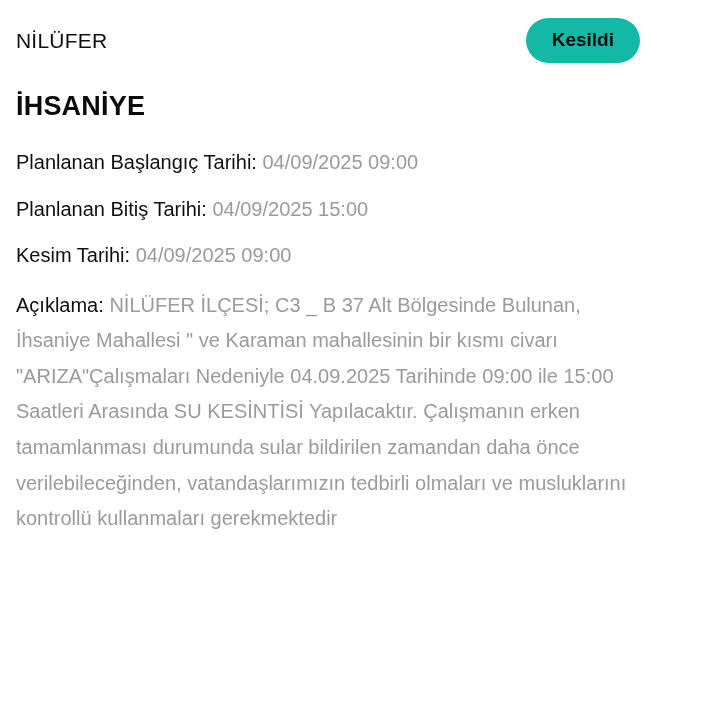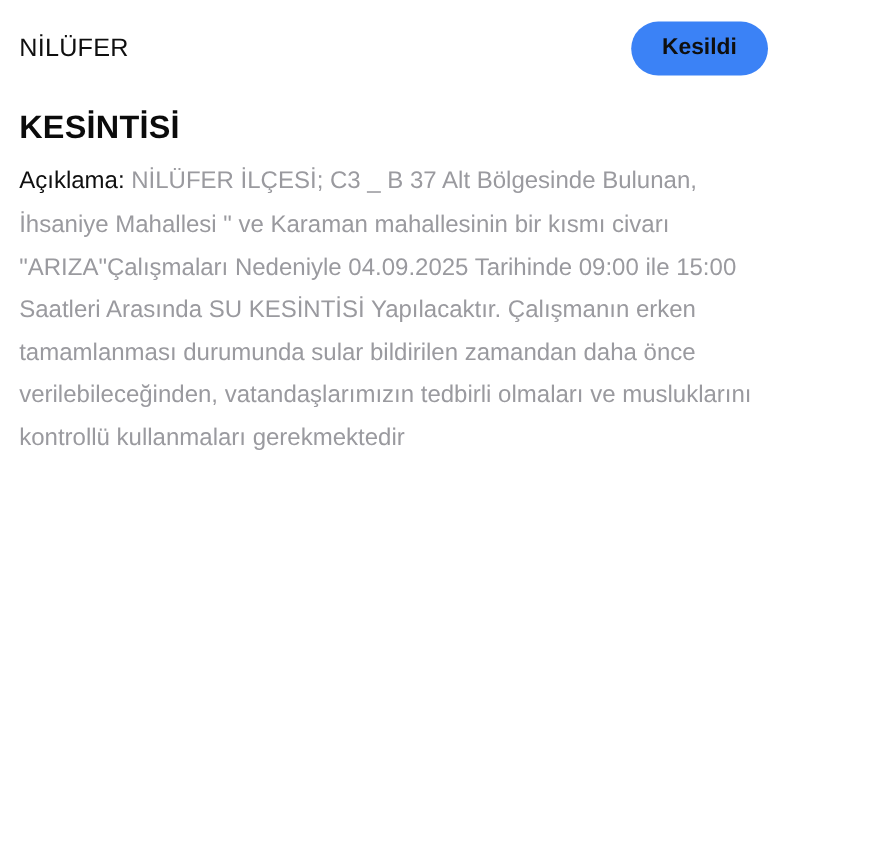--- a/index.html
+++ b/index.html
@@ -31,21 +31,21 @@
     letter-spacing: 0.2px;
     color: #0f0f0f;
     line-height: 1.2;
     margin: 0;
     padding-top: 4px;
   }
   .status-badge {
     position: absolute;
     top: -6px;
     right: 0;
-    background: #3b82f6;
+    background: #14b8a6;
     color: #0f0f0f;
     font-size: 19px;
     font-weight: 700;
     border-radius: 24px;
     padding: 12px 26px;
     line-height: 1.1;
     white-space: nowrap;
   }
   .neighbourhood {
     font-size: 27px;
@@ -87,21 +87,39 @@
 </head>
 <body>
 
 <div class="card">
 
   <div class="header-row">
     <div class="district">NİLÜFER</div>
     <div class="status-badge">Kesildi</div>
   </div>
 
-  <div class="neighbourhood">KESİNTİSİ</div>
+  <div class="neighbourhood">İHSANİYE</div>
 
+  <div class="fields">
+
+    <div class="field">
+      <span class="label">Planlanan Başlangıç Tarihi:</span>
+      <span class="value">04/09/2025 09:00</span>
+    </div>
+
+    <div class="field">
+      <span class="label">Planlanan Bitiş Tarihi:</span>
+      <span class="value">04/09/2025 15:00</span>
+    </div>
+
+    <div class="field">
+      <span class="label">Kesim Tarihi:</span>
+      <span class="value">04/09/2025 09:00</span>
+    </div>
+
+  </div>
 
   <div class="description">
     <span class="label">Açıklama:</span>
     <span class="value">NİLÜFER İLÇESİ; C3 _ B 37 Alt Bölgesinde Bulunan, İhsaniye Mahallesi " ve Karaman mahallesinin bir kısmı civarı "ARIZA"Çalışmaları Nedeniyle 04.09.2025 Tarihinde 09:00 ile 15:00 Saatleri Arasında SU KESİNTİSİ Yapılacaktır. Çalışmanın erken tamamlanması durumunda sular bildirilen zamandan daha önce verilebileceğinden, vatandaşlarımızın tedbirli olmaları ve musluklarını kontrollü kullanmaları gerekmektedir</span>
   </div>
 
 </div>
 
 </body></html>

